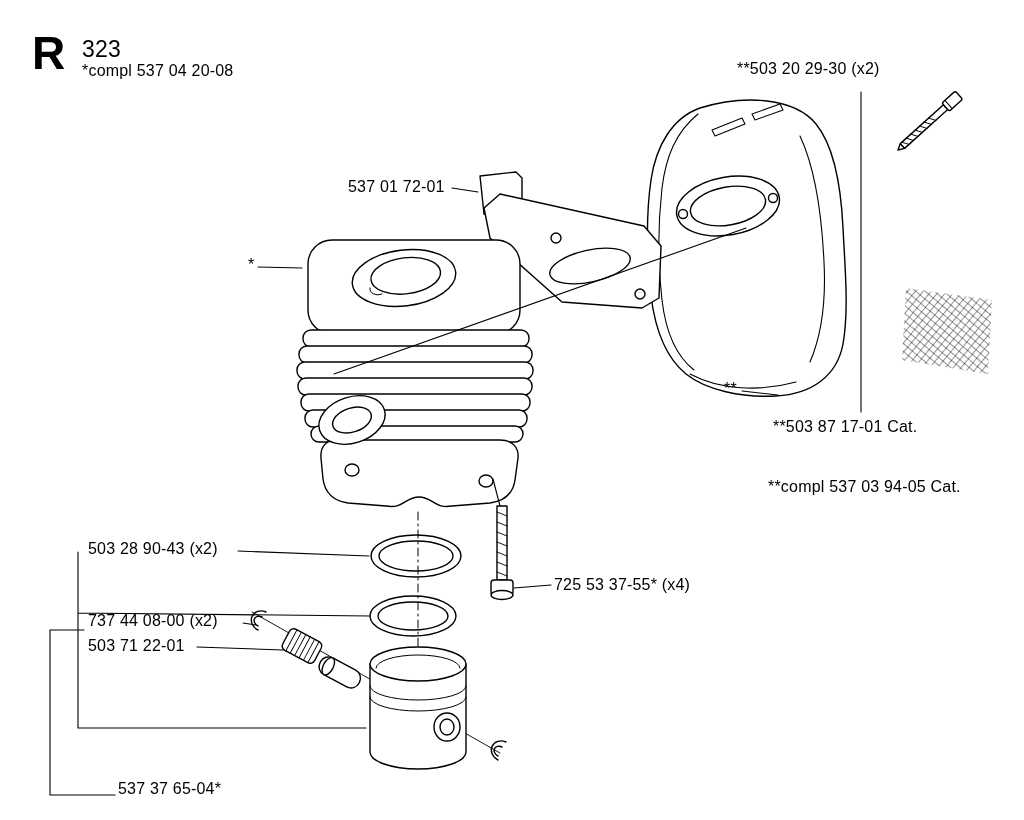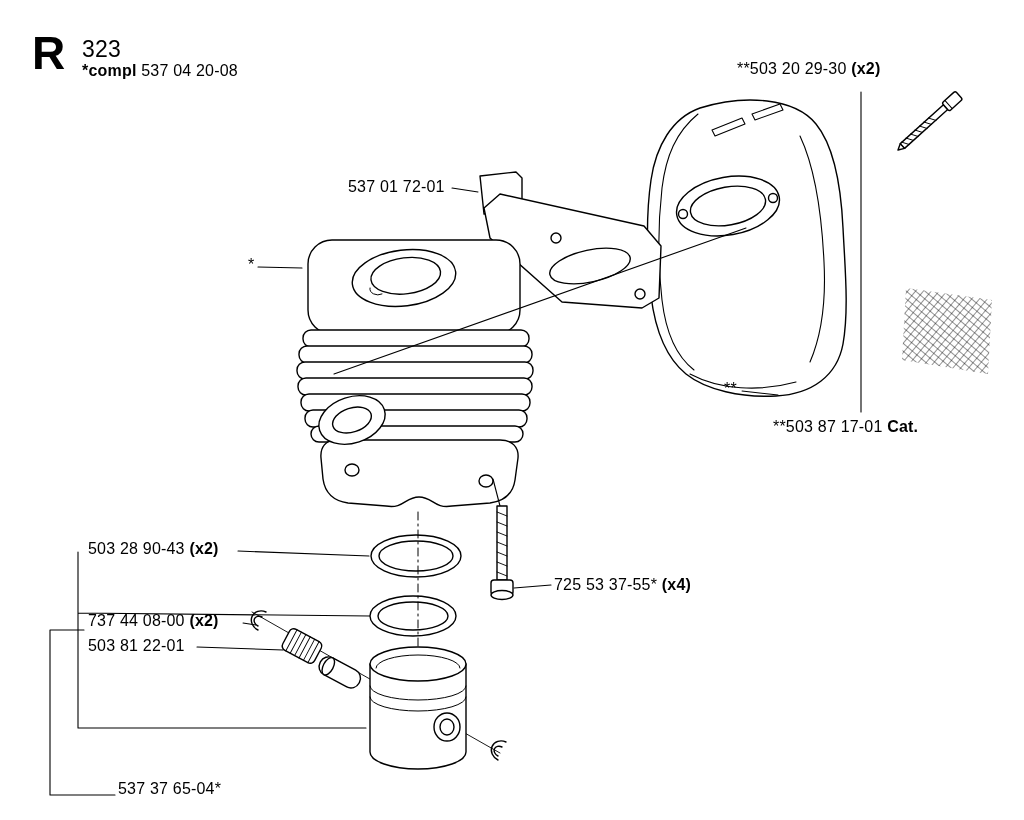--- a/index.html
+++ b/index.html
@@ -2,21 +2,21 @@
 <html><head>
 <meta charset="utf-8">
 <style>
   html,body{margin:0;padding:0;background:#fff}
   #stage{
     position:relative;width:1024px;height:820px;background:#fff;
     font-family:"Liberation Sans",sans-serif;color:#000;overflow:hidden;
   }
   #stage svg{position:absolute;left:0;top:0}
   .lbl{position:absolute;font-size:16px;white-space:nowrap;line-height:1.15;letter-spacing:.2px}
-  .lbl .b{font-weight:bold}
+  .lbl .b{font-weight:normal}
   .hdr-letter{font-size:46px;font-weight:bold;line-height:1}
   .model{font-size:23px}
   .star{font-size:16px}
 </style>
 </head>
 <body>
 
 <div id="stage">
 
   <svg width="1024" height="820" viewBox="0 0 1024 820">
@@ -187,33 +187,38 @@
 
   <div class="lbl star" style="left:724px;top:380px">
     <span>**</span>
   </div>
 
   <div class="lbl" style="left:773px;top:418px">
     <span>**503 87 17-01</span>
     <span class="b">Cat.</span>
   </div>
 
+  <div class="lbl" style="left:768px;top:478px">
+    <span class="b">**compl</span>
+    <span>537 03 94-05</span>
+    <span class="b">Cat.</span>
+  </div>
 
   <div class="lbl" style="left:88px;top:540px">
     <span>503 28 90-43</span>
     <span class="b">(x2)</span>
   </div>
 
   <div class="lbl" style="left:88px;top:612px">
     <span>737 44 08-00</span>
     <span class="b">(x2)</span>
   </div>
 
   <div class="lbl" style="left:88px;top:637px">
-    <span>503 81 22-01</span>
+    <span>503 71 22-01</span>
   </div>
 
   <div class="lbl" style="left:554px;top:576px">
     <span>725 53 37-55*</span>
     <span class="b">(x4)</span>
   </div>
 
   <div class="lbl" style="left:118px;top:780px">
     <span>537 37 65-04*</span>
   </div>

